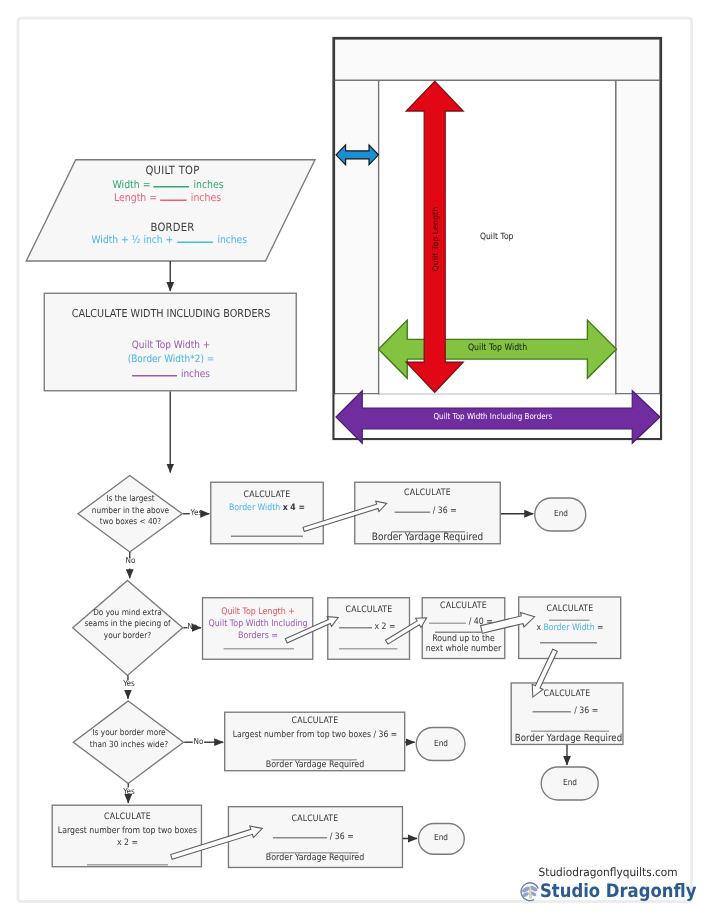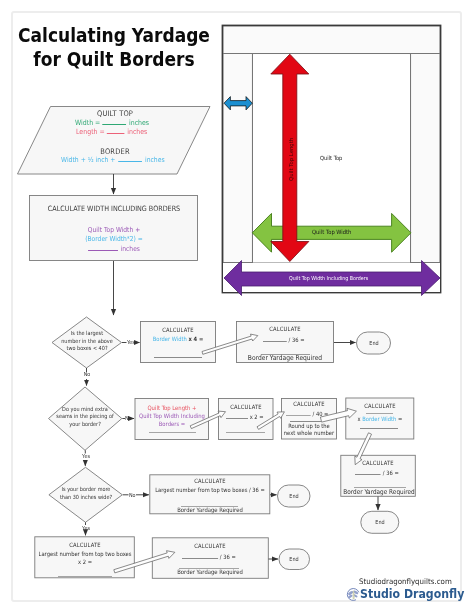--- a/index.html
+++ b/index.html
@@ -19,24 +19,20 @@
   .n88{transform:translateX(-50%) scaleX(0.88);transform-origin:center top;}
   .u{border-bottom:0.8px solid currentColor;display:inline-block;}
 </style>
 </head>
 <body>
 
 <div id="page"></div>
 
 <div id="layer">
 
-  <div class="ttl">
-    <div>Calculating Yardage</div>
-    <div>for Quilt Borders</div>
-  </div>
 
   <svg class="vec" viewBox="0 0 474 615">
     <g>
       <rect x="222.5" y="25.5" width="218" height="267" fill="#fafafa" stroke="#3a3a3a" stroke-width="1.8"></rect>
       <line x1="223" y1="53.5" x2="440" y2="53.5" stroke="#767676" stroke-width="1.1"></line>
       <line x1="252.5" y1="54" x2="252.5" y2="292" stroke="#767676" stroke-width="1.1"></line>
       <line x1="410.5" y1="54" x2="410.5" y2="292" stroke="#767676" stroke-width="1.1"></line>
       <line x1="223" y1="262.5" x2="440" y2="262.5" stroke="#767676" stroke-width="1.1"></line>
       <rect x="253" y="54.5" width="157" height="208" fill="#ffffff"></rect>
       <rect x="223" y="263" width="217" height="29" fill="#ffffff"></rect>

